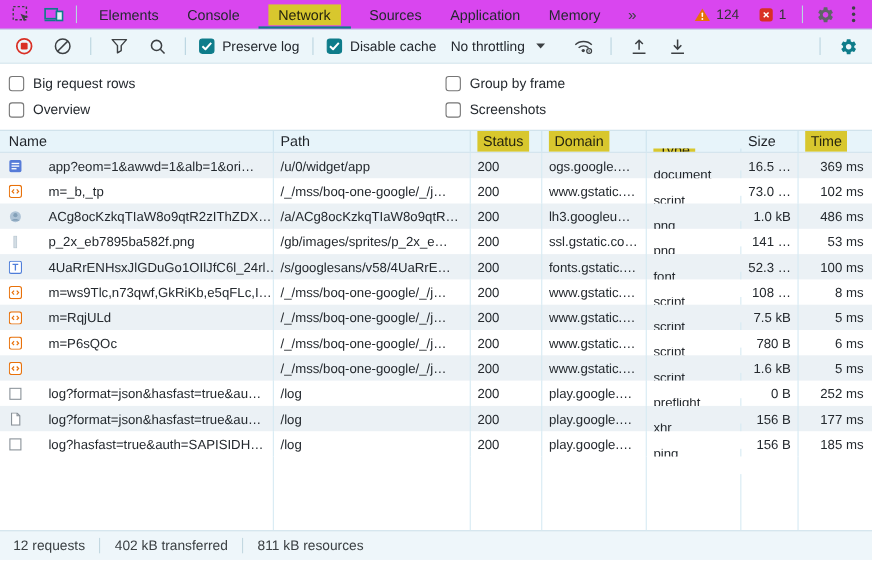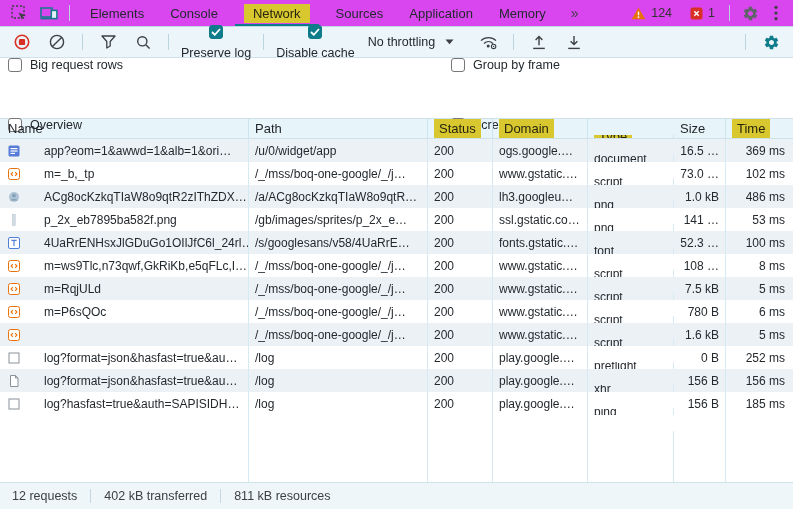--- a/index.html
+++ b/index.html
@@ -30,32 +30,32 @@
   .spacer { flex: 1; }
   .badge { display: flex; align-items: center; gap: 5px; font-size: 12.5px;
     color: #333; padding: 0 7px; cursor: pointer; }
 
   
   .nettoolbar {
     height: 31px; background: #ecf6fa; border-bottom: 1px solid #cfe2ea;
     display: flex; align-items: center; padding: 0 9px; gap: 9px;
     font-size: 12.5px; color: #24292f;
   }
-  .check-group { display: flex; align-items: center; gap: 7px; cursor: pointer; flex-direction: column; }
+  .check-group { display: flex; align-items: center; gap: 7px; cursor: pointer; }
   .checkbox { width: 14px; height: 14px; border-radius: 3px; flex: none;
     border: 1px solid #767676; background: #fff;
     display: flex; align-items: center; justify-content: center; }
   .checkbox.checked { background: var(--accent, #0e7c8a); border-color: var(--accent, #0e7c8a); }
   .select { display: flex; align-items: center; gap: 10px; cursor: pointer; padding: 2px 4px; }
 
   
   .settings {
     height: 60px; background: #fff;
     display: grid; grid-template-columns: 397px auto;
-    align-content: space-evenly; padding-left: 8px; gap: 46px;
+    align-content: space-evenly; padding-left: 8px;
   }
   .setting-item { display: flex; align-items: center; gap: 8px; font-size: 12.5px; cursor: pointer; }
 
   
   .col-0 { width: 249px; flex: none; }
   .col-1 { width: 179px; flex: none; }
   .col-2 { width: 65px;  flex: none; }
   .col-3 { width: 95px;  flex: none; }
   .col-4 { width: 86px;  flex: none; margin-top: 16px; }
   .col-5 { width: 52px;  flex: none; }
@@ -463,21 +463,21 @@
             <path d="M7.5 0.5 v2.5 h2.5" fill="none" stroke="#8a9299"></path>
           </svg>
         </span>
         <span>log?format=json&amp;hasfast=true&amp;au…</span>
       </div>
       <div class="cell col-1">/log</div>
       <div class="cell col-2">200</div>
       <div class="cell col-3">play.google.…</div>
       <div class="cell col-4">xhr</div>
       <div class="cell col-5 num">156 B</div>
-      <div class="cell col-6">156 ms</div>
+      <div class="cell col-6">177 ms</div>
     </div>
     <div class="trow">
       <div class="cell col-0 name-cell">
         <span class="row-icon">
           <svg width="12" height="12" viewBox="0 0 12 12">
             <rect x="1" y="1" width="10" height="10" fill="#fff" stroke="#8a9299"></rect>
           </svg>
         </span>
         <span>log?hasfast=true&amp;auth=SAPISIDH…</span>
       </div>

